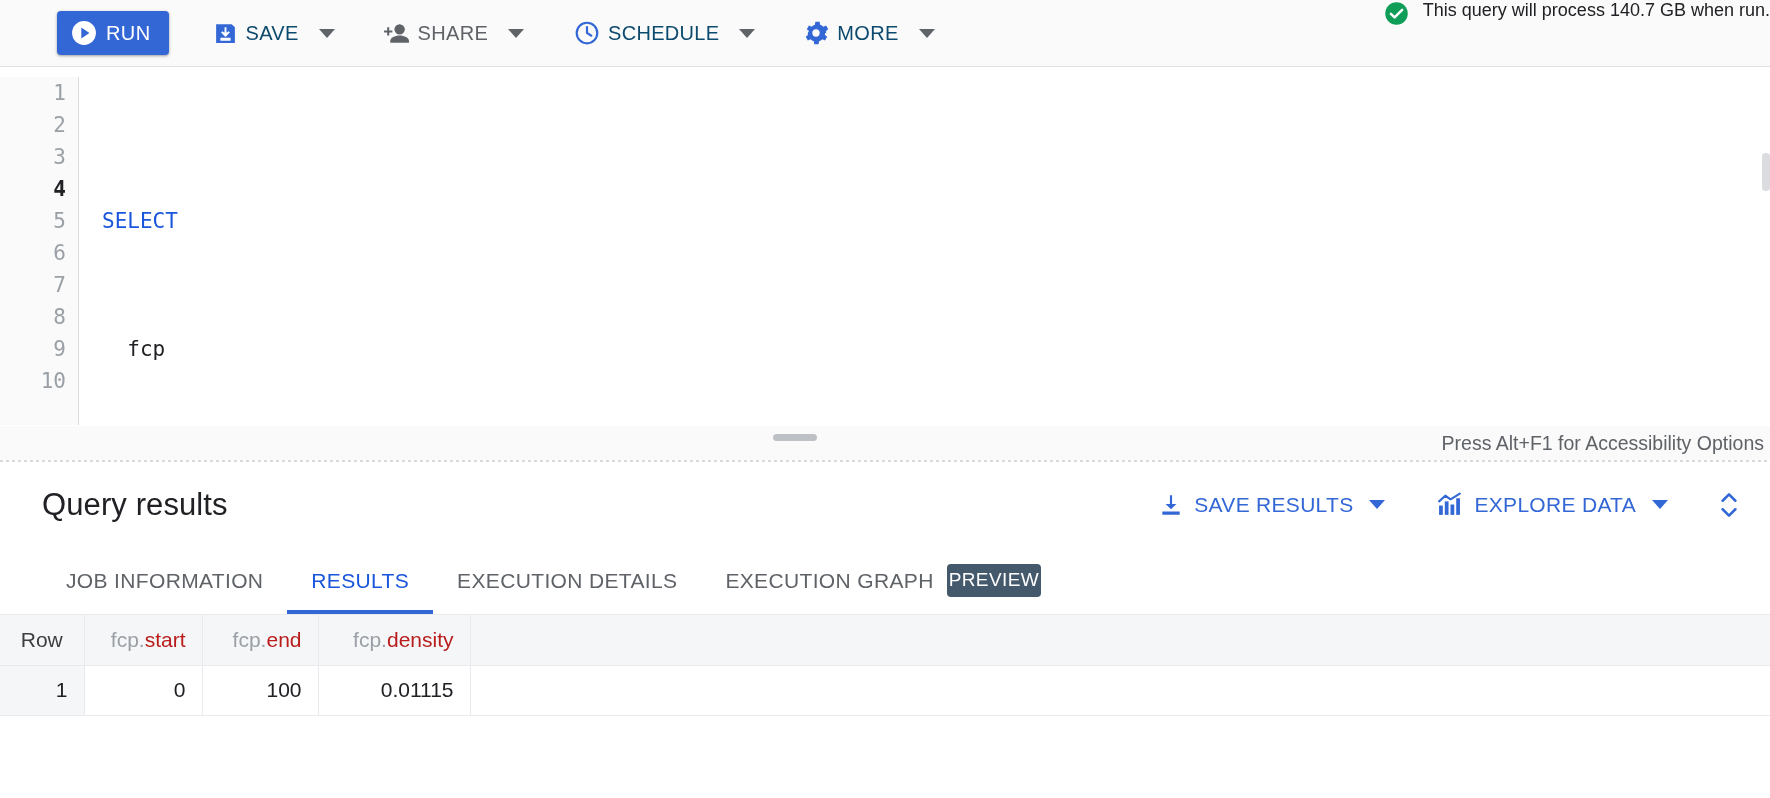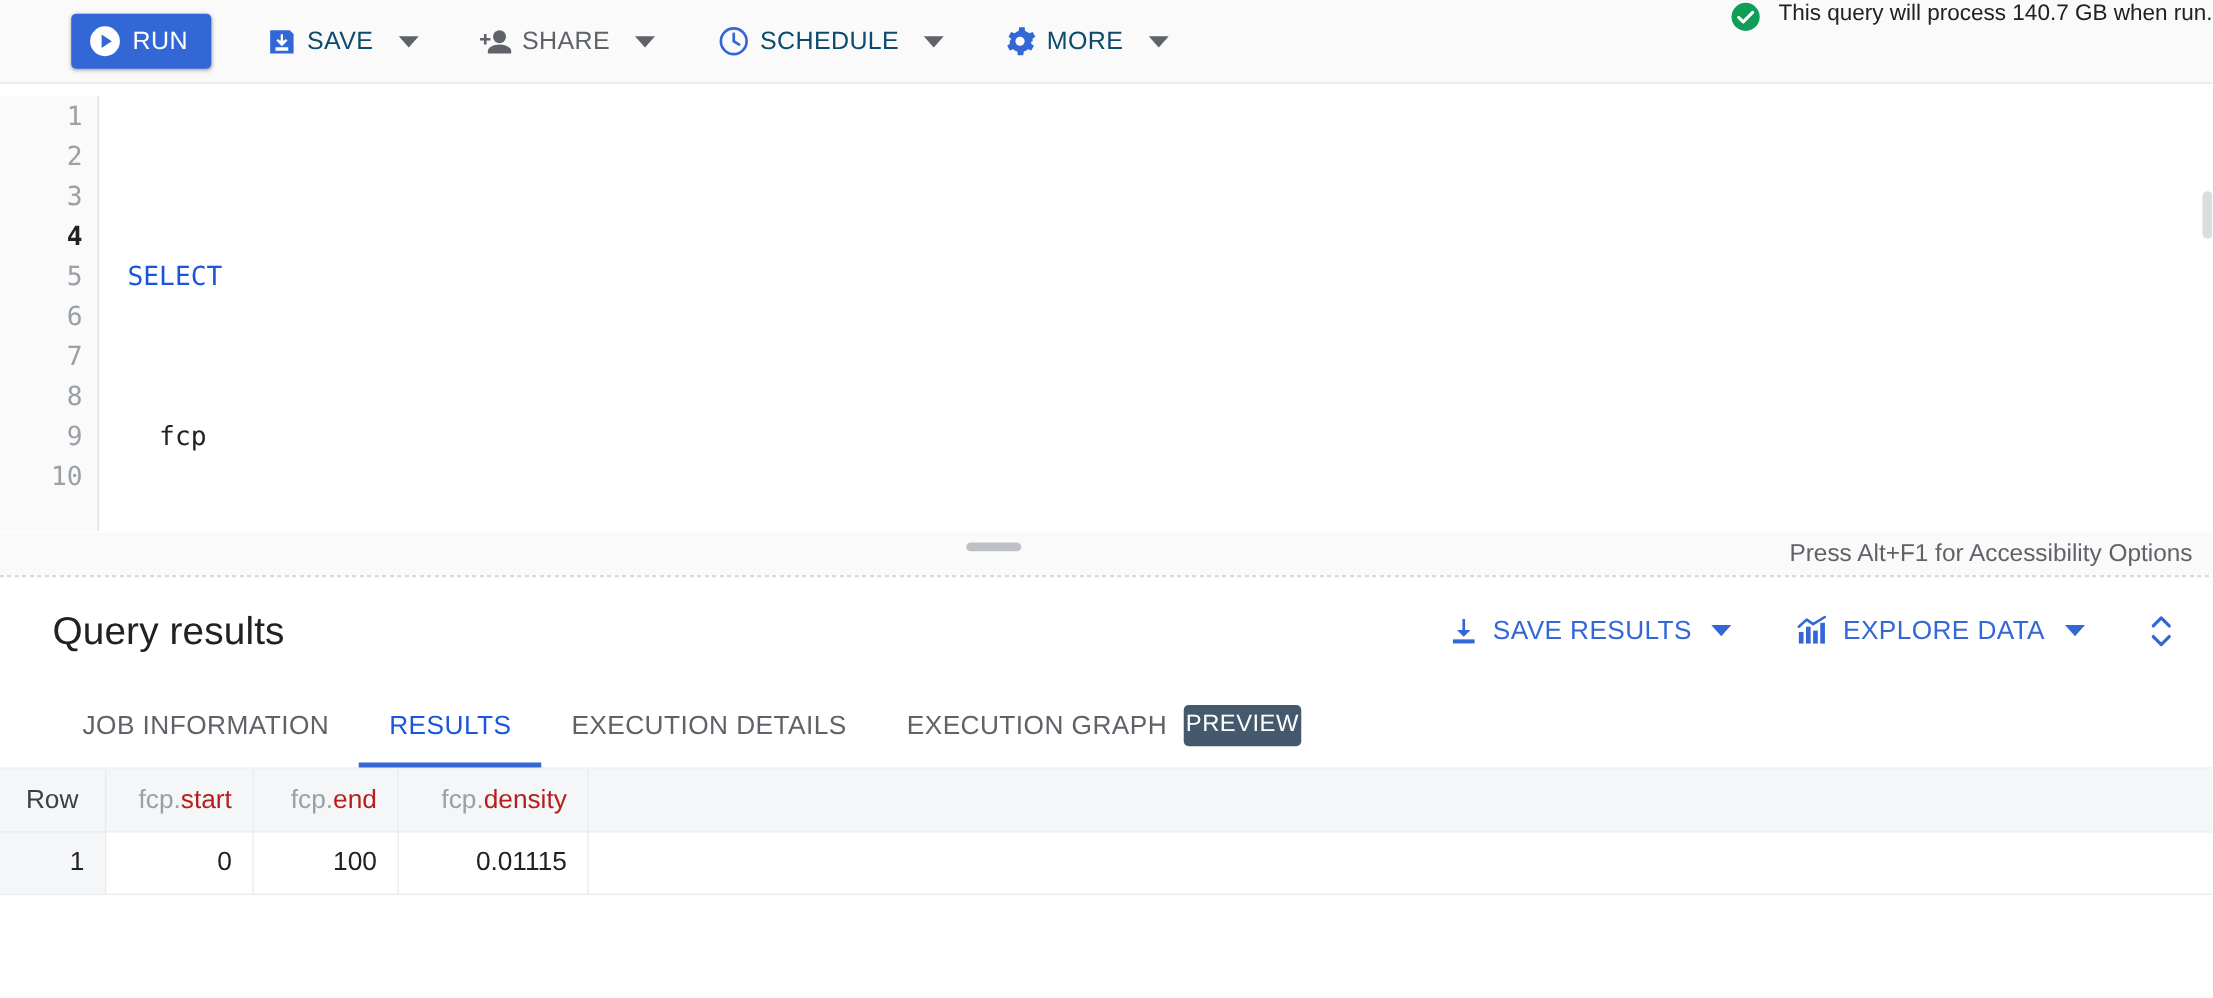--- a/index.html
+++ b/index.html
@@ -128,21 +128,21 @@
     height: 35px;
     background: #fafafa;
     border-top: 1px solid #ffffff;
     display: flex;
     align-items: center;
     justify-content: flex-end;
   }
   .a11y-hint {
     font-size: 19.5px;
     color: #5f6368;
-    padding-right: 16px;
+    padding-right: 6px;
     white-space: nowrap;
   }
   .drag-handle {
     position: absolute;
     left: 773px; top: 8px;
     width: 44px; height: 7px;
     background: #bdc1c6;
     border-radius: 4px;
     cursor: row-resize;
   }

